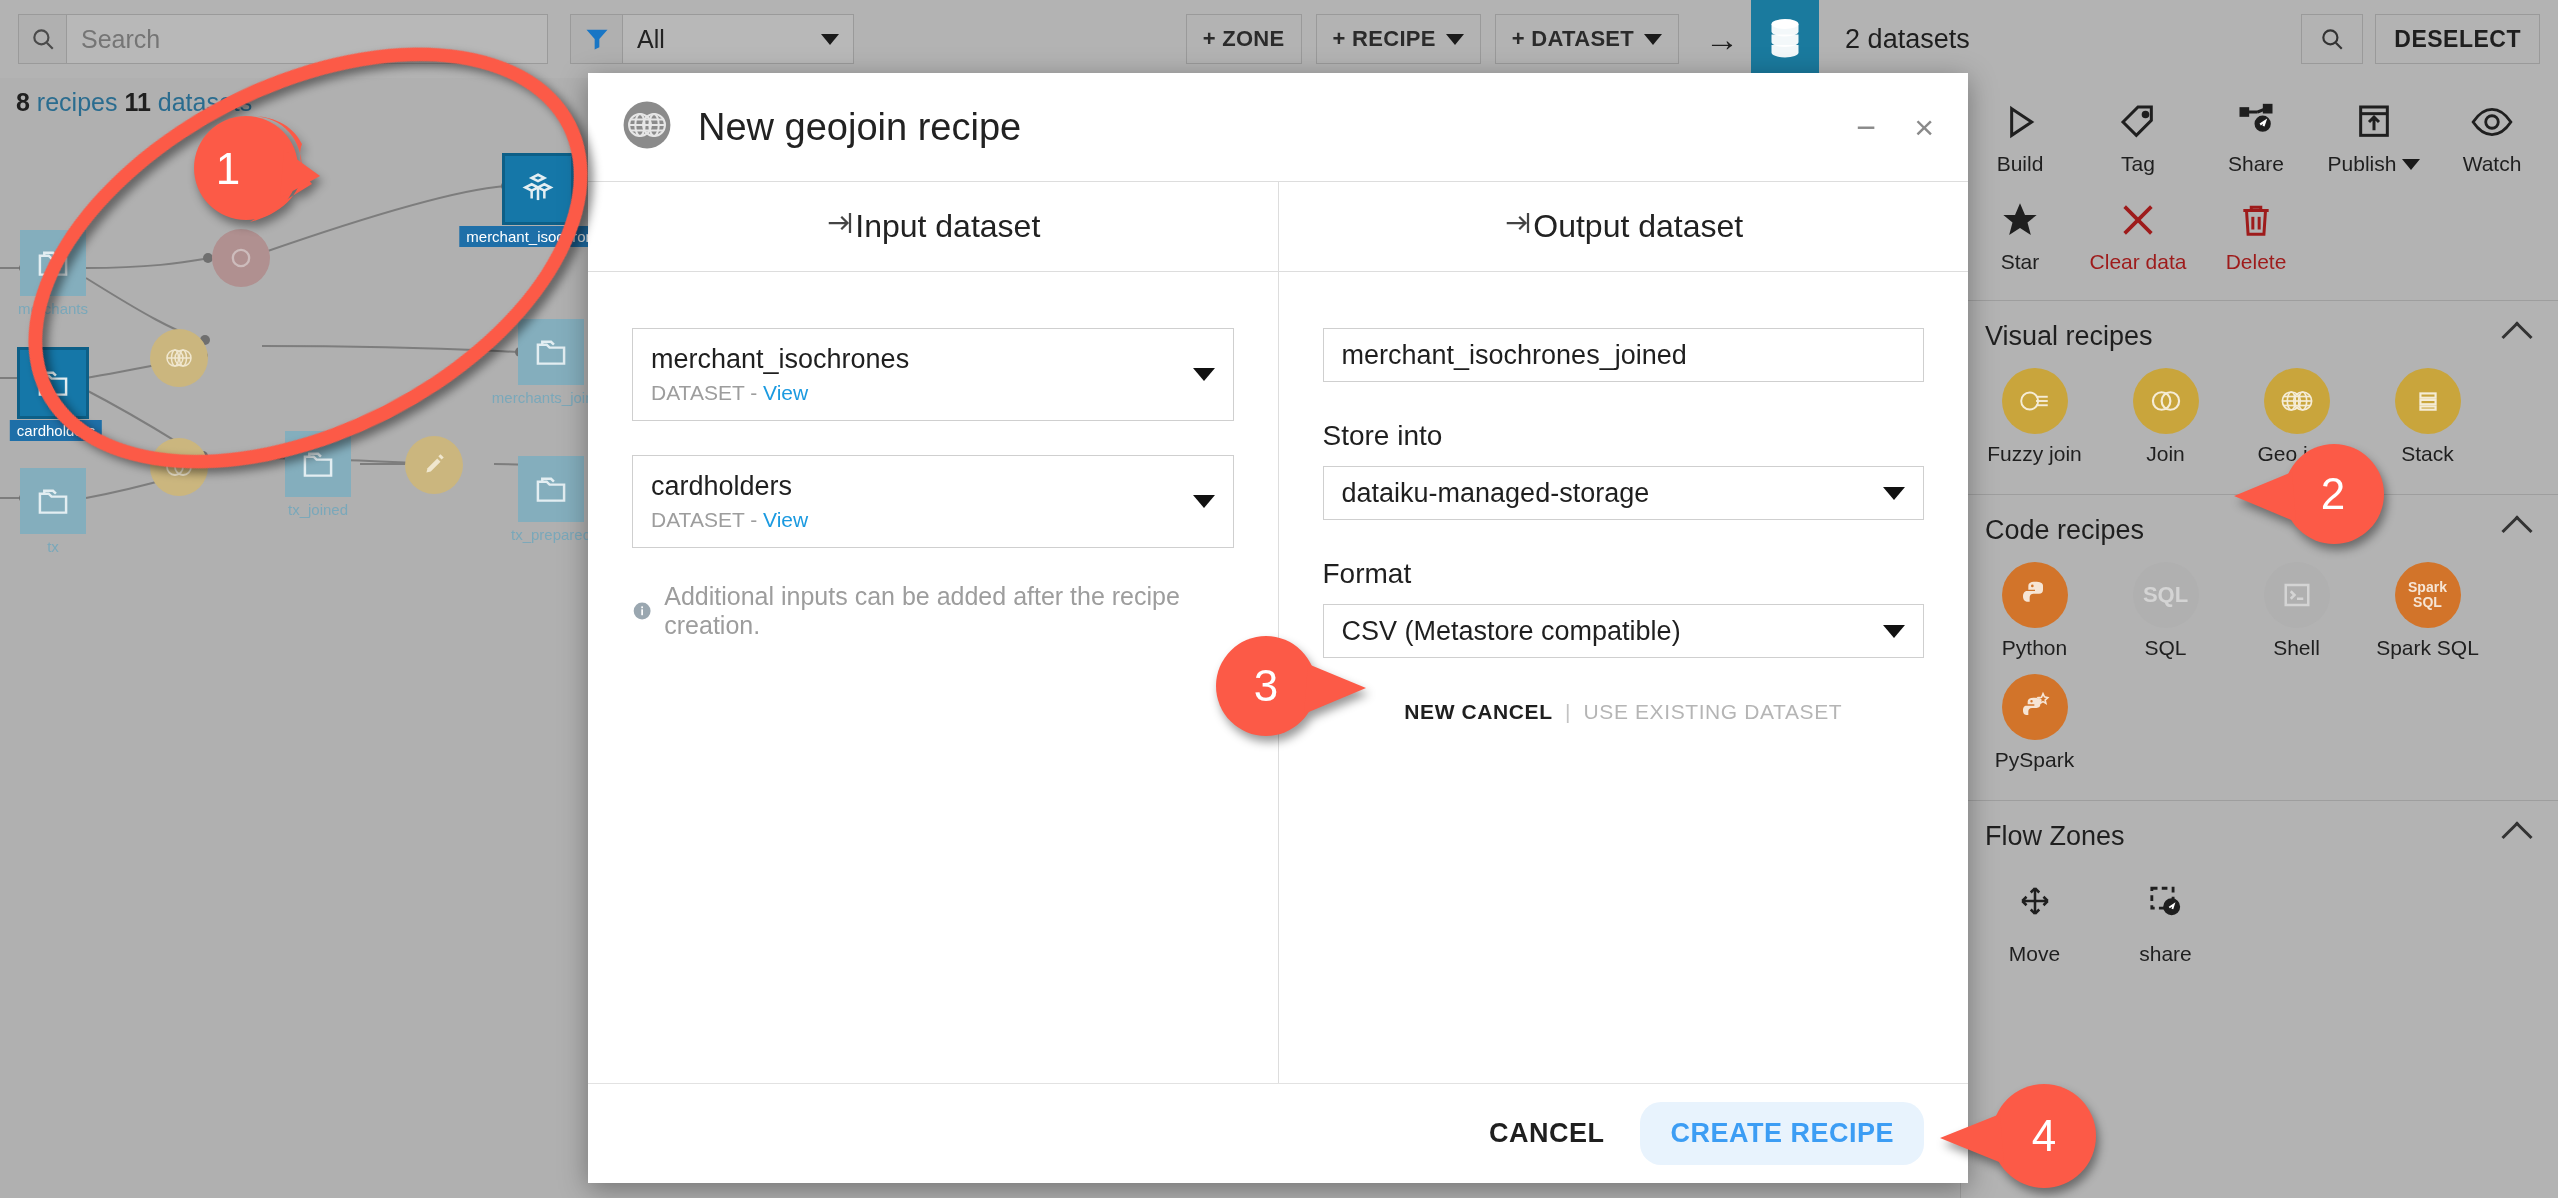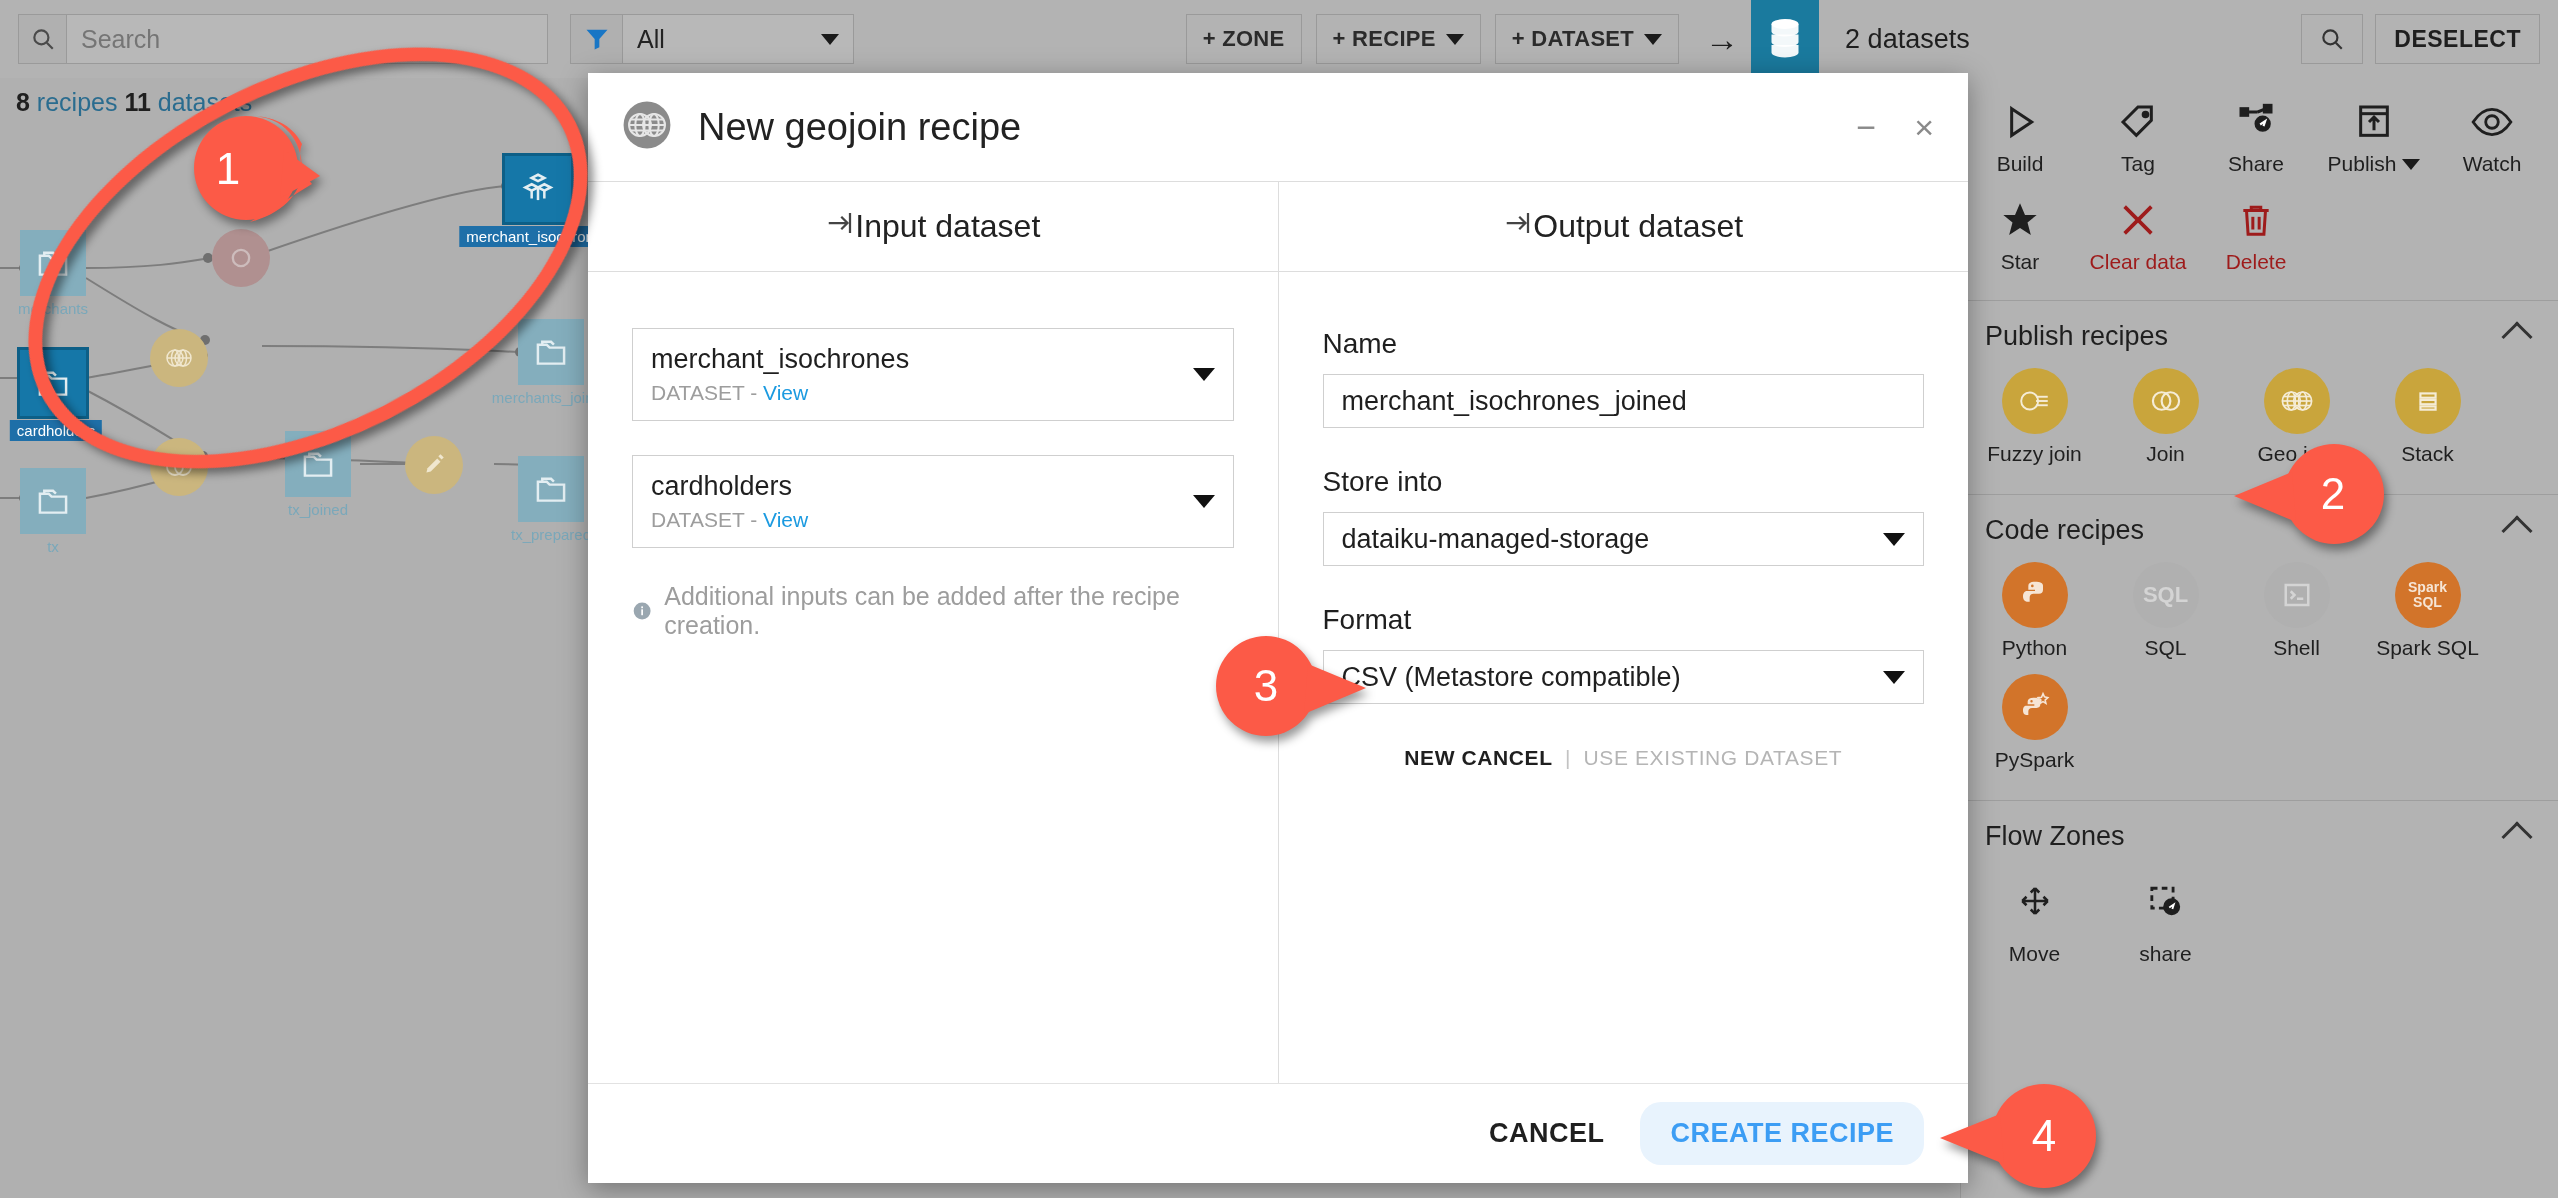--- a/index.html
+++ b/index.html
@@ -399,21 +399,21 @@
                 <line x1="14" y1="10" x2="14" y2="18"></line>
             </svg>
           </div>
           <div class="lb">Delete</div>
         </div>
       </div>
 
       <div class="sb-sep"></div>
 
       <div class="sec-hd">
-        <span>Publish recipes</span>
+        <span>Visual recipes</span>
         <span class="chev-up"></span>
       </div>
       <div class="rec-grid">
         <div class="rec">
           <div class="circ" style="background:#c9a53c">
             <svg width="34" height="26" viewBox="0 0 32 24" fill="none" stroke="#f5ecd6" stroke-width="1.8">
               <circle cx="11" cy="12" r="8"></circle>
                 <line x1="17" y1="8" x2="28" y2="8"></line>
                 <line x1="17" y1="12" x2="28" y2="12"></line>
                 <line x1="17" y1="16" x2="28" y2="16"></line>
@@ -613,21 +613,20 @@
           <span>
             <svg width="30" height="30" viewBox="0 0 24 24" fill="none" stroke="#444" stroke-width="1.8">
               <path d="M3 12h14M13 7l5 5-5 5"></path>
                 <path d="M20 4v16"></path>
             </svg>
           </span>
           <span>Output dataset</span>
         </div>
         <div class="col-body">
 
-          <div class="fld-lb">Name</div>
           <div class="fld">
             <span>merchant_isochrones_joined</span>
           </div>
 
           <div class="fld-lb">Store into</div>
           <div class="fld">
             <span>dataiku-managed-storage</span>
             <span class="tri-down"></span>
           </div>
 

